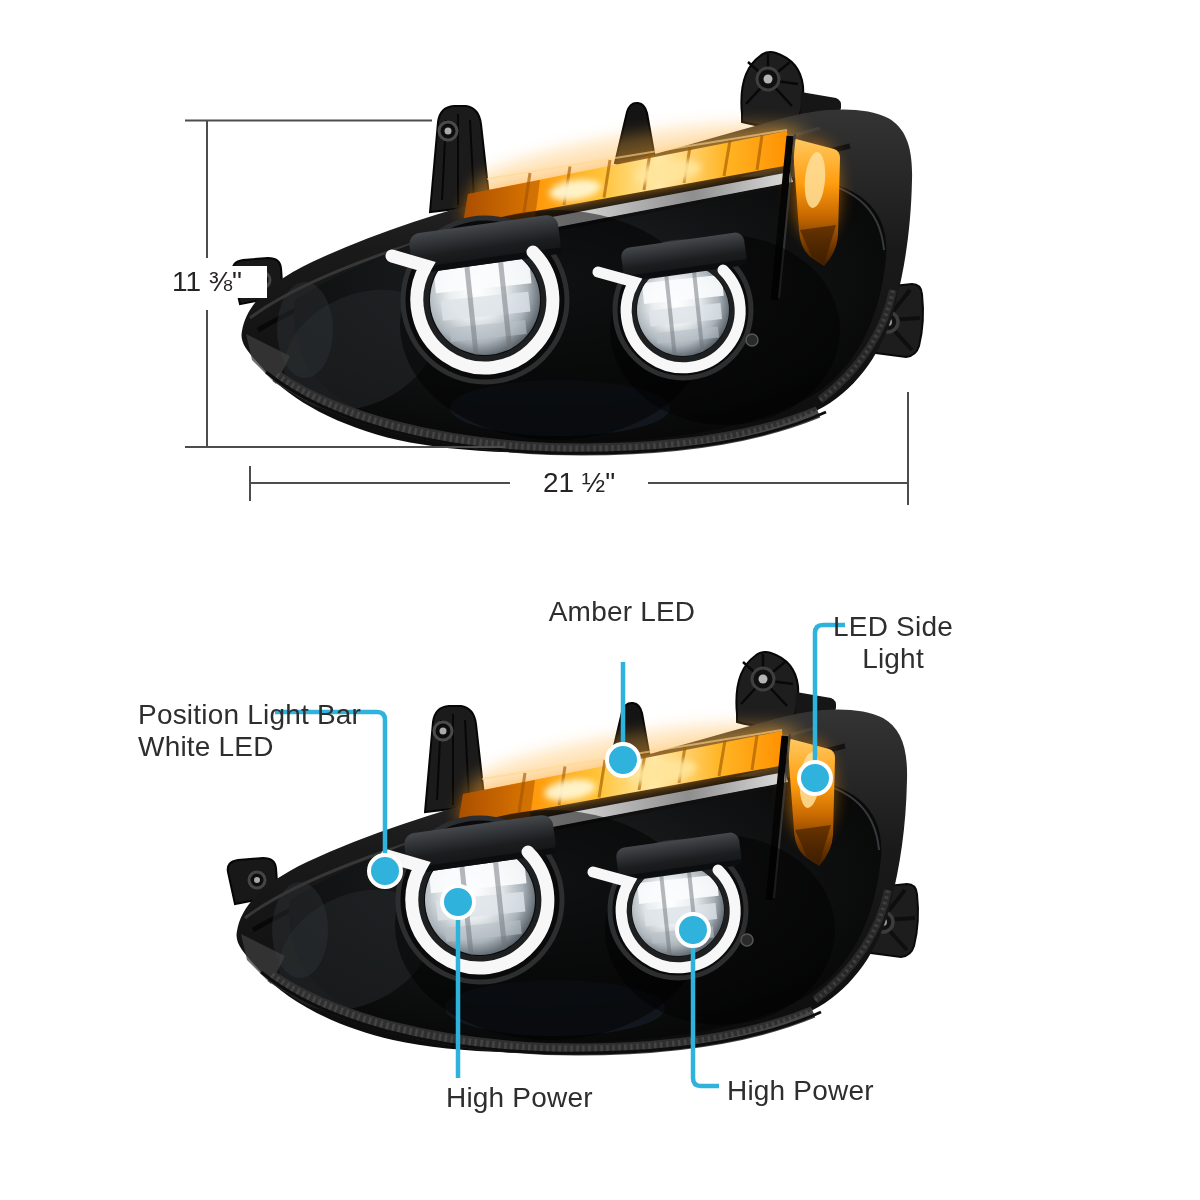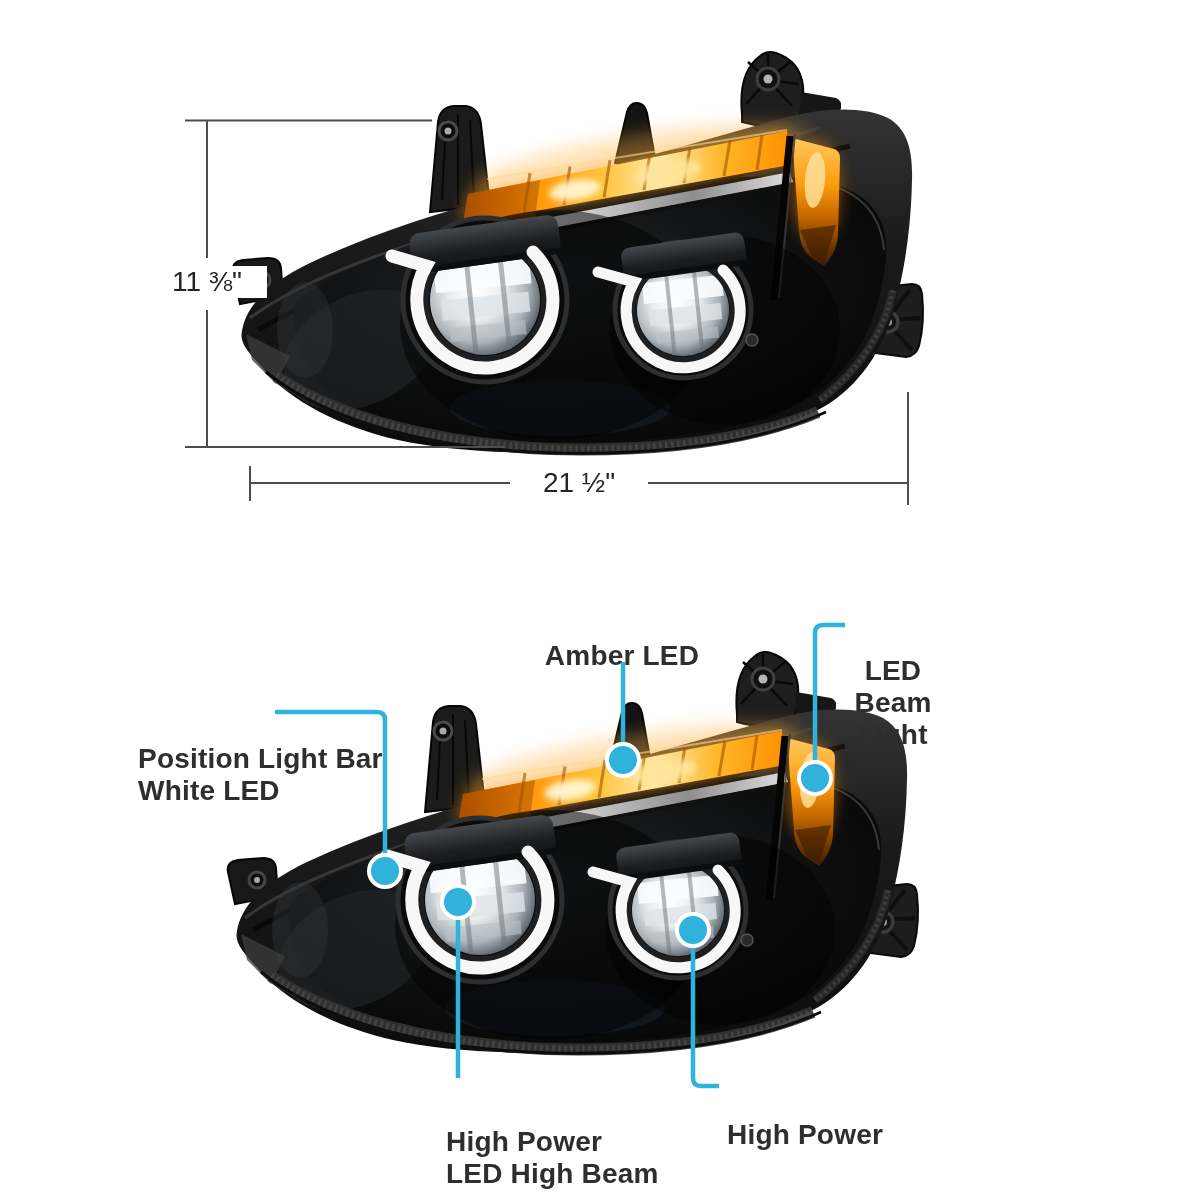--- a/index.html
+++ b/index.html
@@ -5,21 +5,21 @@
   html,body{margin:0;padding:0;}
   body{
     width:1200px;height:1200px;position:relative;overflow:hidden;
     background:#ffffff;
     font-family:"Liberation Sans", sans-serif;
   }
   svg.canvas{position:absolute;left:0;top:0;}
   .label{
     position:absolute;
     color:var(--label-text,#2e2e2e);
-    font-size:28px;line-height:32px;font-weight:700;letter-spacing:.2px;margin-top:44px;
+    font-size:28px;line-height:32px;font-weight:400;letter-spacing:.2px;
   }
   .label .ln{display:block;}
   .label.center{text-align:center;}
   .dim-label{
     position:absolute;
     color:var(--dimension-text,#272324);
     font-size:28px;font-weight:500;text-align:center;
     background:#ffffff;
   }
 </style>
@@ -249,29 +249,28 @@
 
 <div class="dim-label" style="left:147px;top:266px;width:120px">11 ⅜"</div>
 
 <div class="dim-label" style="left:519px;top:467px;width:120px">21 ½"</div>
 
 <div class="label center" style="left:502px;top:596px;width:240px">
   <span class="ln">Amber LED</span>
 </div>
 
 <div class="label center" style="left:833px;top:611px;width:120px">
-  <span class="ln">LED Beam</span>
+  <span class="ln">LED Side</span>
   <span class="ln">Light</span>
 </div>
 
 <div class="label" style="left:138px;top:699px">
   <span class="ln">Position Light Bar</span>
   <span class="ln">White LED</span>
 </div>
 
 <div class="label" style="left:446px;top:1082px">
   <span class="ln">High Power</span>
-  <span class="ln">LED High Beam</span>
 </div>
 
 <div class="label" style="left:727px;top:1075px">
   <span class="ln">High Power</span>
 </div>
 
 </body></html>

